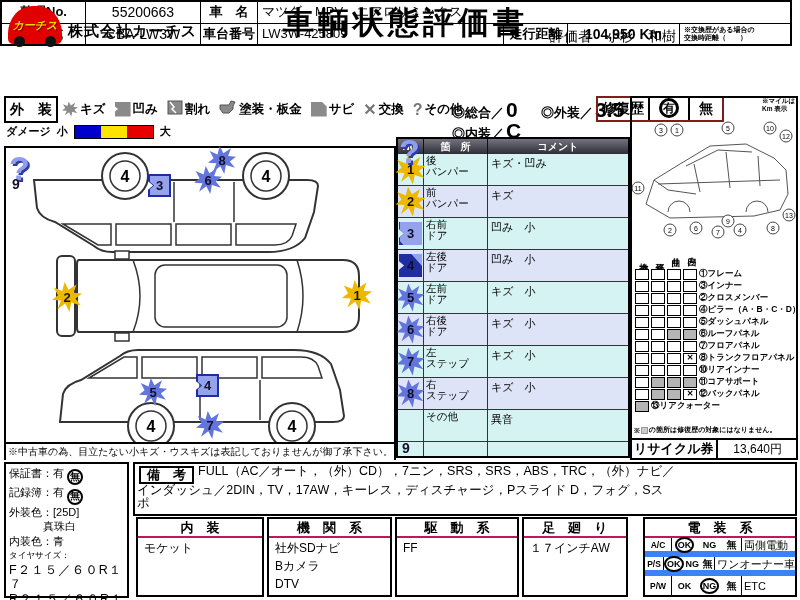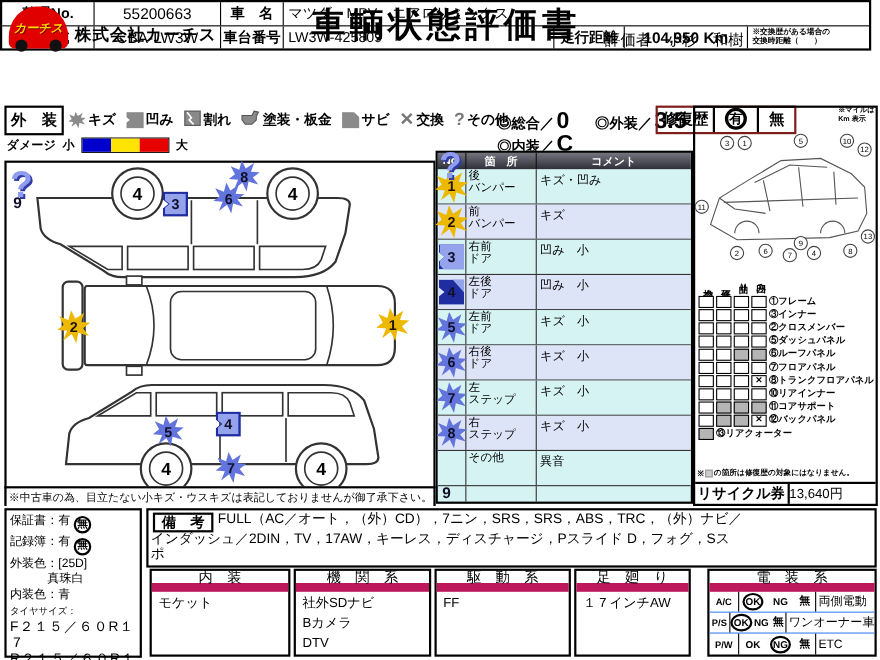--- a/index.html
+++ b/index.html
@@ -89,36 +89,36 @@
   #parts-rows{left:635px;top:268px;width:162px}
   .prow{display:flex;align-items:center;height:12px}
   .prow .cells{display:flex;gap:2px;margin-right:2px}
   .pcell{width:14px;height:11px;border:1.5px solid #000;background:#fff;font-size:8px;line-height:8px;text-align:center;font-weight:bold}
   .pcell.g{background:#b5b5b5}
   .plabel{font-size:8.5px;white-space:nowrap;font-weight:bold}
   #parts-note{left:634px;top:425px;width:162px;font-size:7px;font-weight:bold;display:flex;align-items:center;gap:1px}
   #parts-note .sq{width:7px;height:7px;background:#ccc;border:1px solid #999;display:inline-block}
   #recycle{left:632px;top:438px;width:164px;height:20px;border-top:2px solid #000;display:flex;align-items:center}
   #recycle .rl{font-size:13px;font-weight:900;padding:0 2px;border-right:2px solid #000;height:100%;display:flex;align-items:center}
-  #recycle .rv{flex:1;text-align:left;font-size:12px;padding-right:3px}
+  #recycle .rv{flex:1;text-align:right;font-size:12px;padding-right:14px}
   
   #bl-box{left:4px;top:462px;width:125px;height:136px;border:2px solid #000;padding:2px 3px;font-size:11px;line-height:14.5px}
   .ring{display:inline-flex;width:16px;height:16px;border:2px solid #000;border-radius:50%;align-items:center;justify-content:center;font-size:10px;font-weight:bold;vertical-align:-3px}
   #bl-box .tiny{font-size:8.5px}
   #bl-box .tire{font-size:12.5px;letter-spacing:1px}
   #bl-box .indent{padding-left:34px}
   
   #remarks{left:133px;top:462px;width:664px;height:54px;border:2px solid #000;font-size:12.5px;line-height:13.5px;padding:1px 2px}
   #remarks .rlabel{display:inline-block;border:2px solid #000;font-weight:bold;font-size:13px;padding:0 6px;margin:1px 4px 0 2px;vertical-align:top}
   
   .bt{position:absolute;top:517px;height:80px;border:2px solid #000;display:flex;flex-direction:column}
-  .bt .bth{height:19px;border-bottom:8px solid #be185d;display:flex;align-items:center;justify-content:center;font-size:13px;font-weight:normal}
+  .bt .bth{height:19px;border-bottom:2px solid #be185d;display:flex;align-items:center;justify-content:center;font-size:13px;font-weight:bold}
   .bt .btb{flex:1;font-size:12px;line-height:18px;padding:1px 6px}
   #bt-elec .btb{padding:0}
-  .erow{display:flex;height:19px;align-items:stretch;border-bottom:1px solid #3b82f6}
+  .erow{display:flex;height:19px;align-items:stretch;border-bottom:6px solid #3b82f6}
   .erow:last-child{border-bottom:none}
   .erow .en{width:27px;font-size:8.5px;display:flex;align-items:center;justify-content:center;border-right:1px solid #000;font-weight:bold}
   .erow .em{width:25px;display:flex;align-items:center;justify-content:center;font-size:9px;font-weight:bold}
   .erow .emu{width:20px;display:flex;align-items:center;justify-content:center;font-size:10px;font-weight:bold;border-right:1px solid #000}
   .erow .ex{flex:1;display:flex;align-items:center;font-size:11px;padding-left:2px;white-space:nowrap}
   .okring{border:2.5px solid #000;border-radius:50%;padding:0 1px;min-width:18px;height:16px;display:inline-flex;align-items:center;justify-content:center}
   svg text{font-family:"Liberation Sans",sans-serif}
 </style>
 </head>
 <body>
@@ -497,20 +497,29 @@
       </span>
       <span class="plabel">②クロスメンバー</span>
     </div>
     <div class="prow">
       <span class="cells">
         <span class="pcell"></span>
         <span class="pcell"></span>
         <span class="pcell"></span>
         <span class="pcell"></span>
       </span>
+      <span class="plabel">④ピラー（A・B・C・D）</span>
+    </div>
+    <div class="prow">
+      <span class="cells">
+        <span class="pcell"></span>
+        <span class="pcell"></span>
+        <span class="pcell"></span>
+        <span class="pcell"></span>
+      </span>
       <span class="plabel">⑤ダッシュパネル</span>
     </div>
     <div class="prow">
       <span class="cells">
         <span class="pcell"></span>
         <span class="pcell"></span>
         <span class="pcell g"></span>
         <span class="pcell g"></span>
       </span>
       <span class="plabel">⑥ルーフパネル</span>

